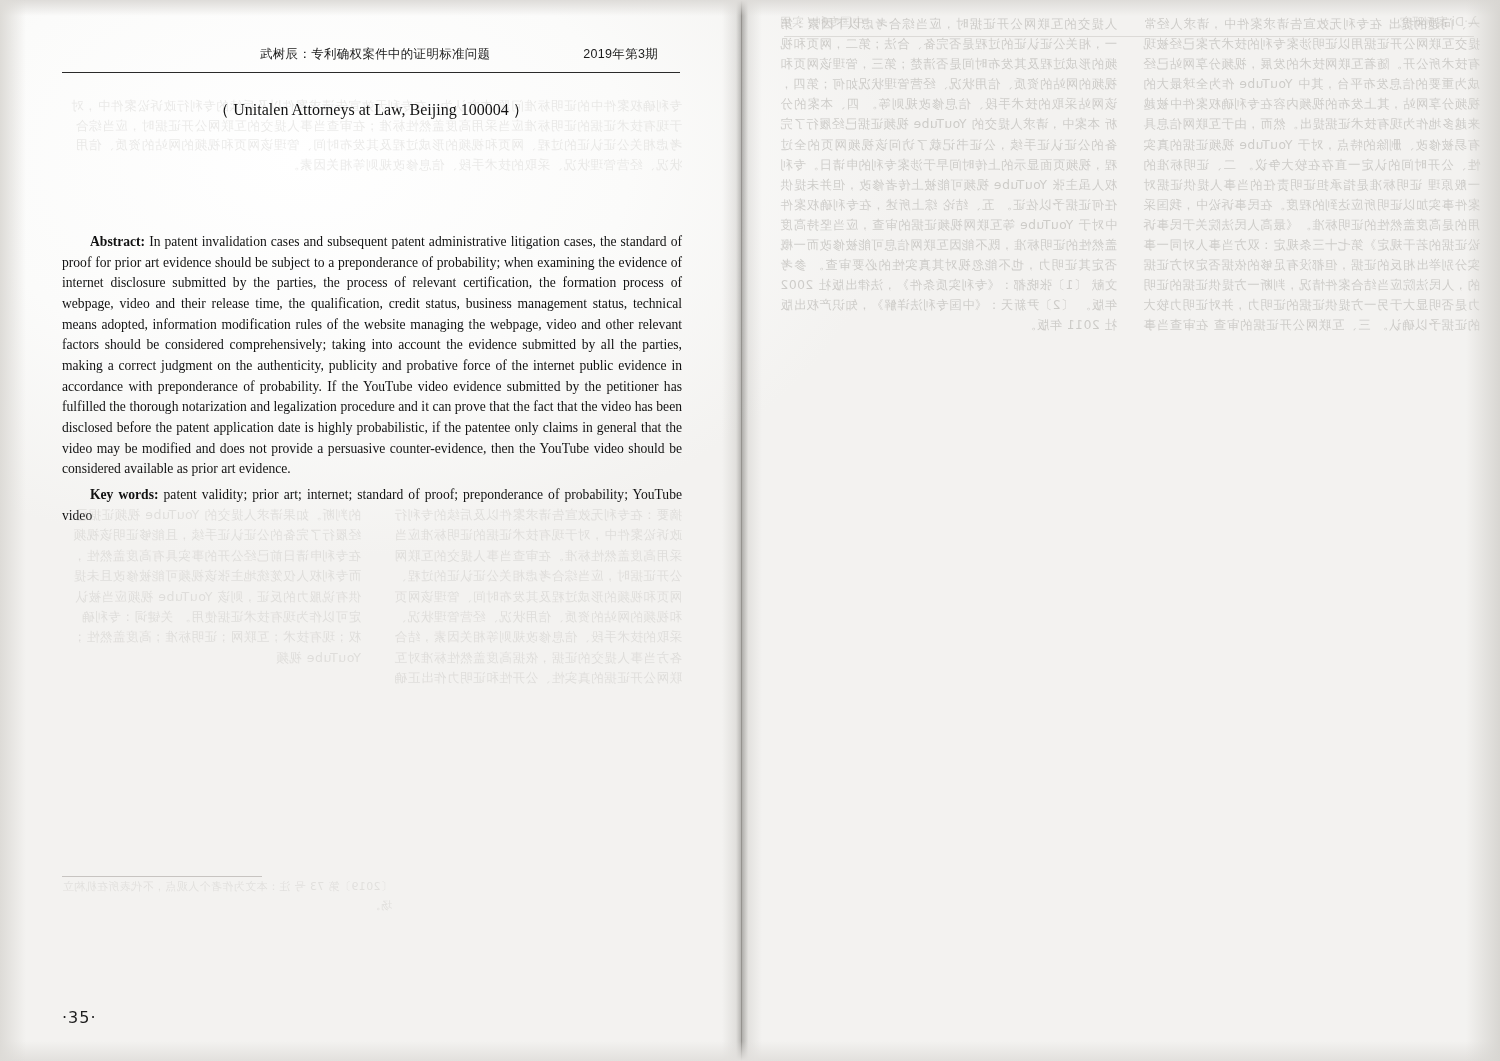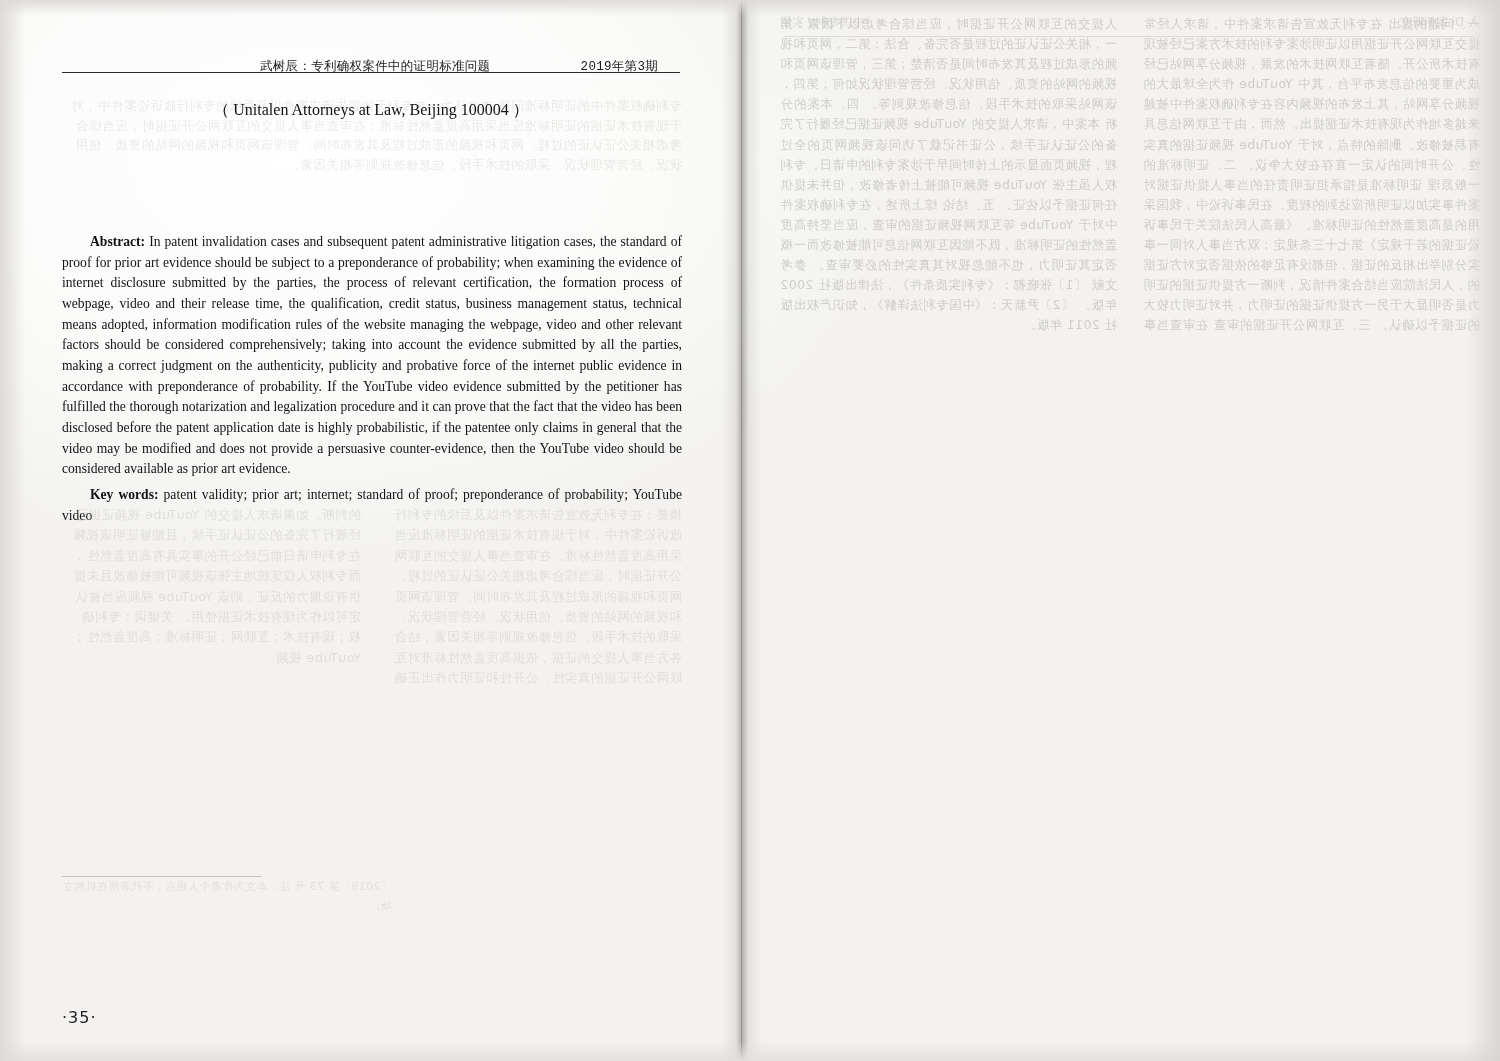--- a/index.html
+++ b/index.html
@@ -79,29 +79,28 @@
   .running-head {
     position: absolute;
     left: 60px; top: 46px;
     width: 620px;
     display: flex;
     justify-content: space-between;
     align-items: flex-start;
     font-size: 12.5px;
     letter-spacing: .3px;
     color: #1b1b1b;
-    margin-top: 12px;
   }
   .running-head .rh-left {
     margin-left: 200px;
     font-family: "DejaVu Sans", sans-serif;
     font-size: 12.5px;
   }
   .running-head .rh-right {
-    font-family: Liberation Mono, monospace;
+    font-family: Liberation Sans, sans-serif;
     font-size: 12.5px;
     margin-right: 22px;
   }
   .head-rule {
     position: absolute;
     left: 62px; top: 72px;
     width: 618px; height: 1.4px;
     background: #2a2a2a;
   }
   .title-block {

